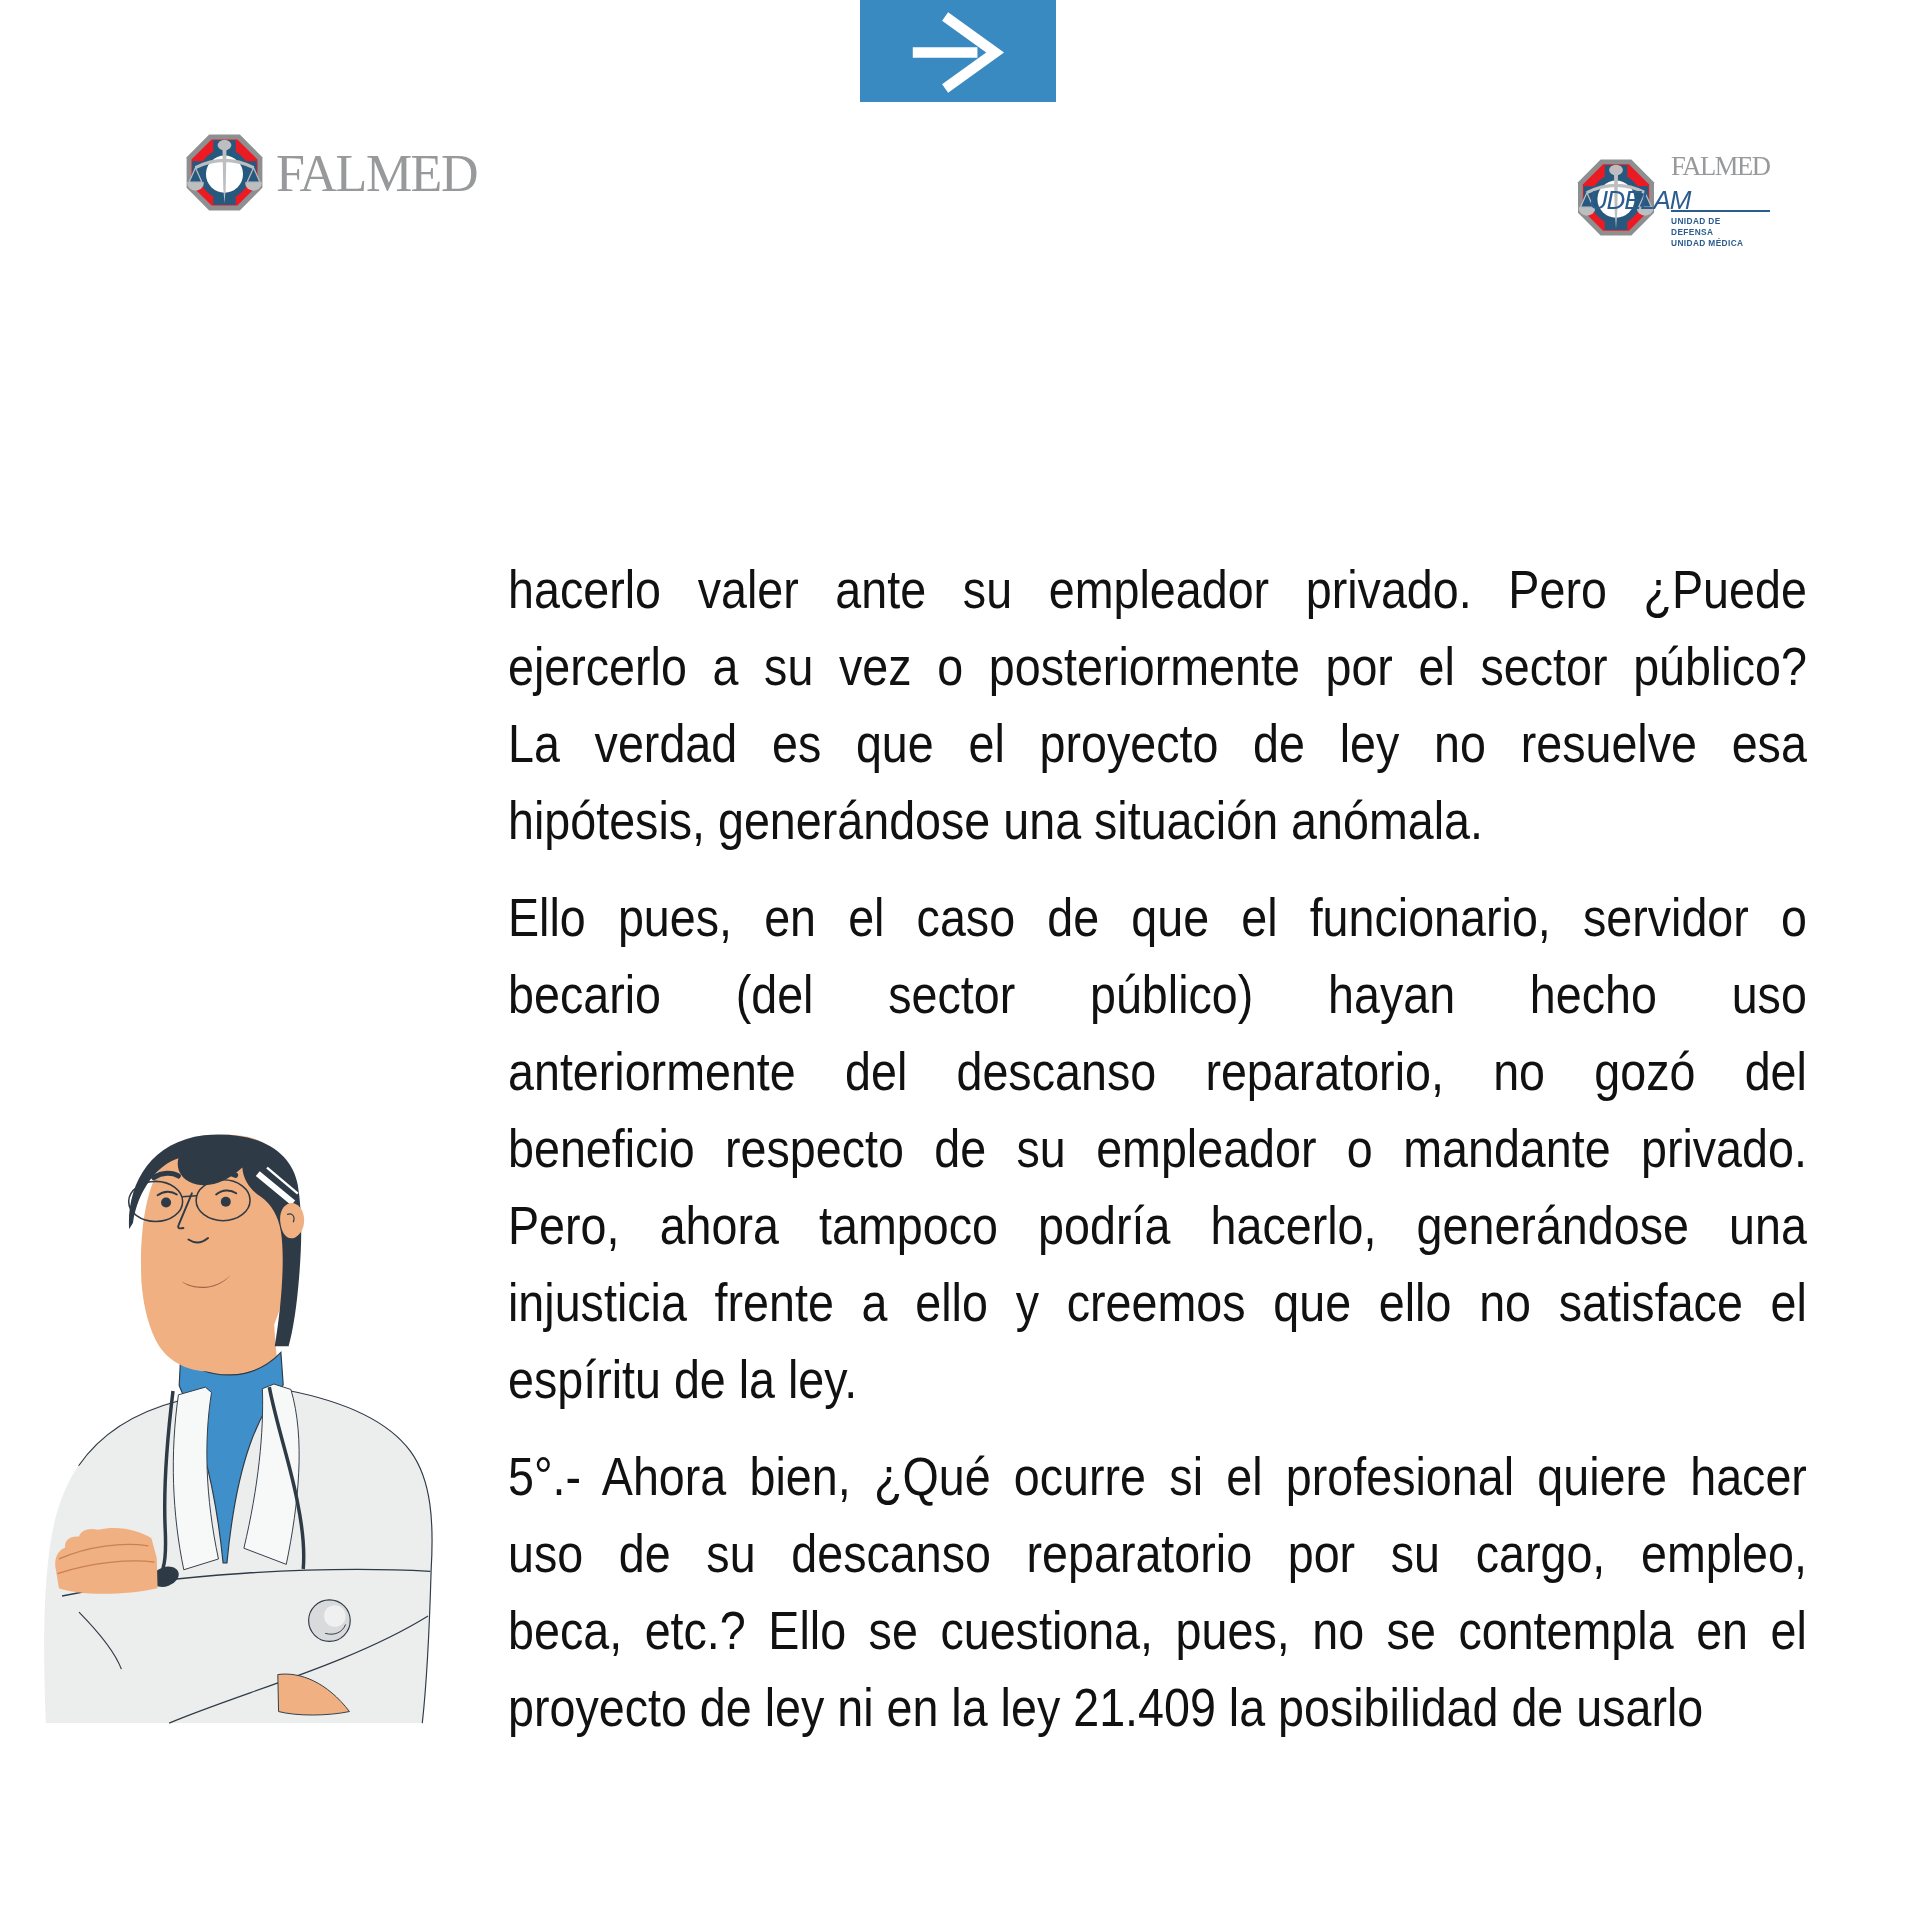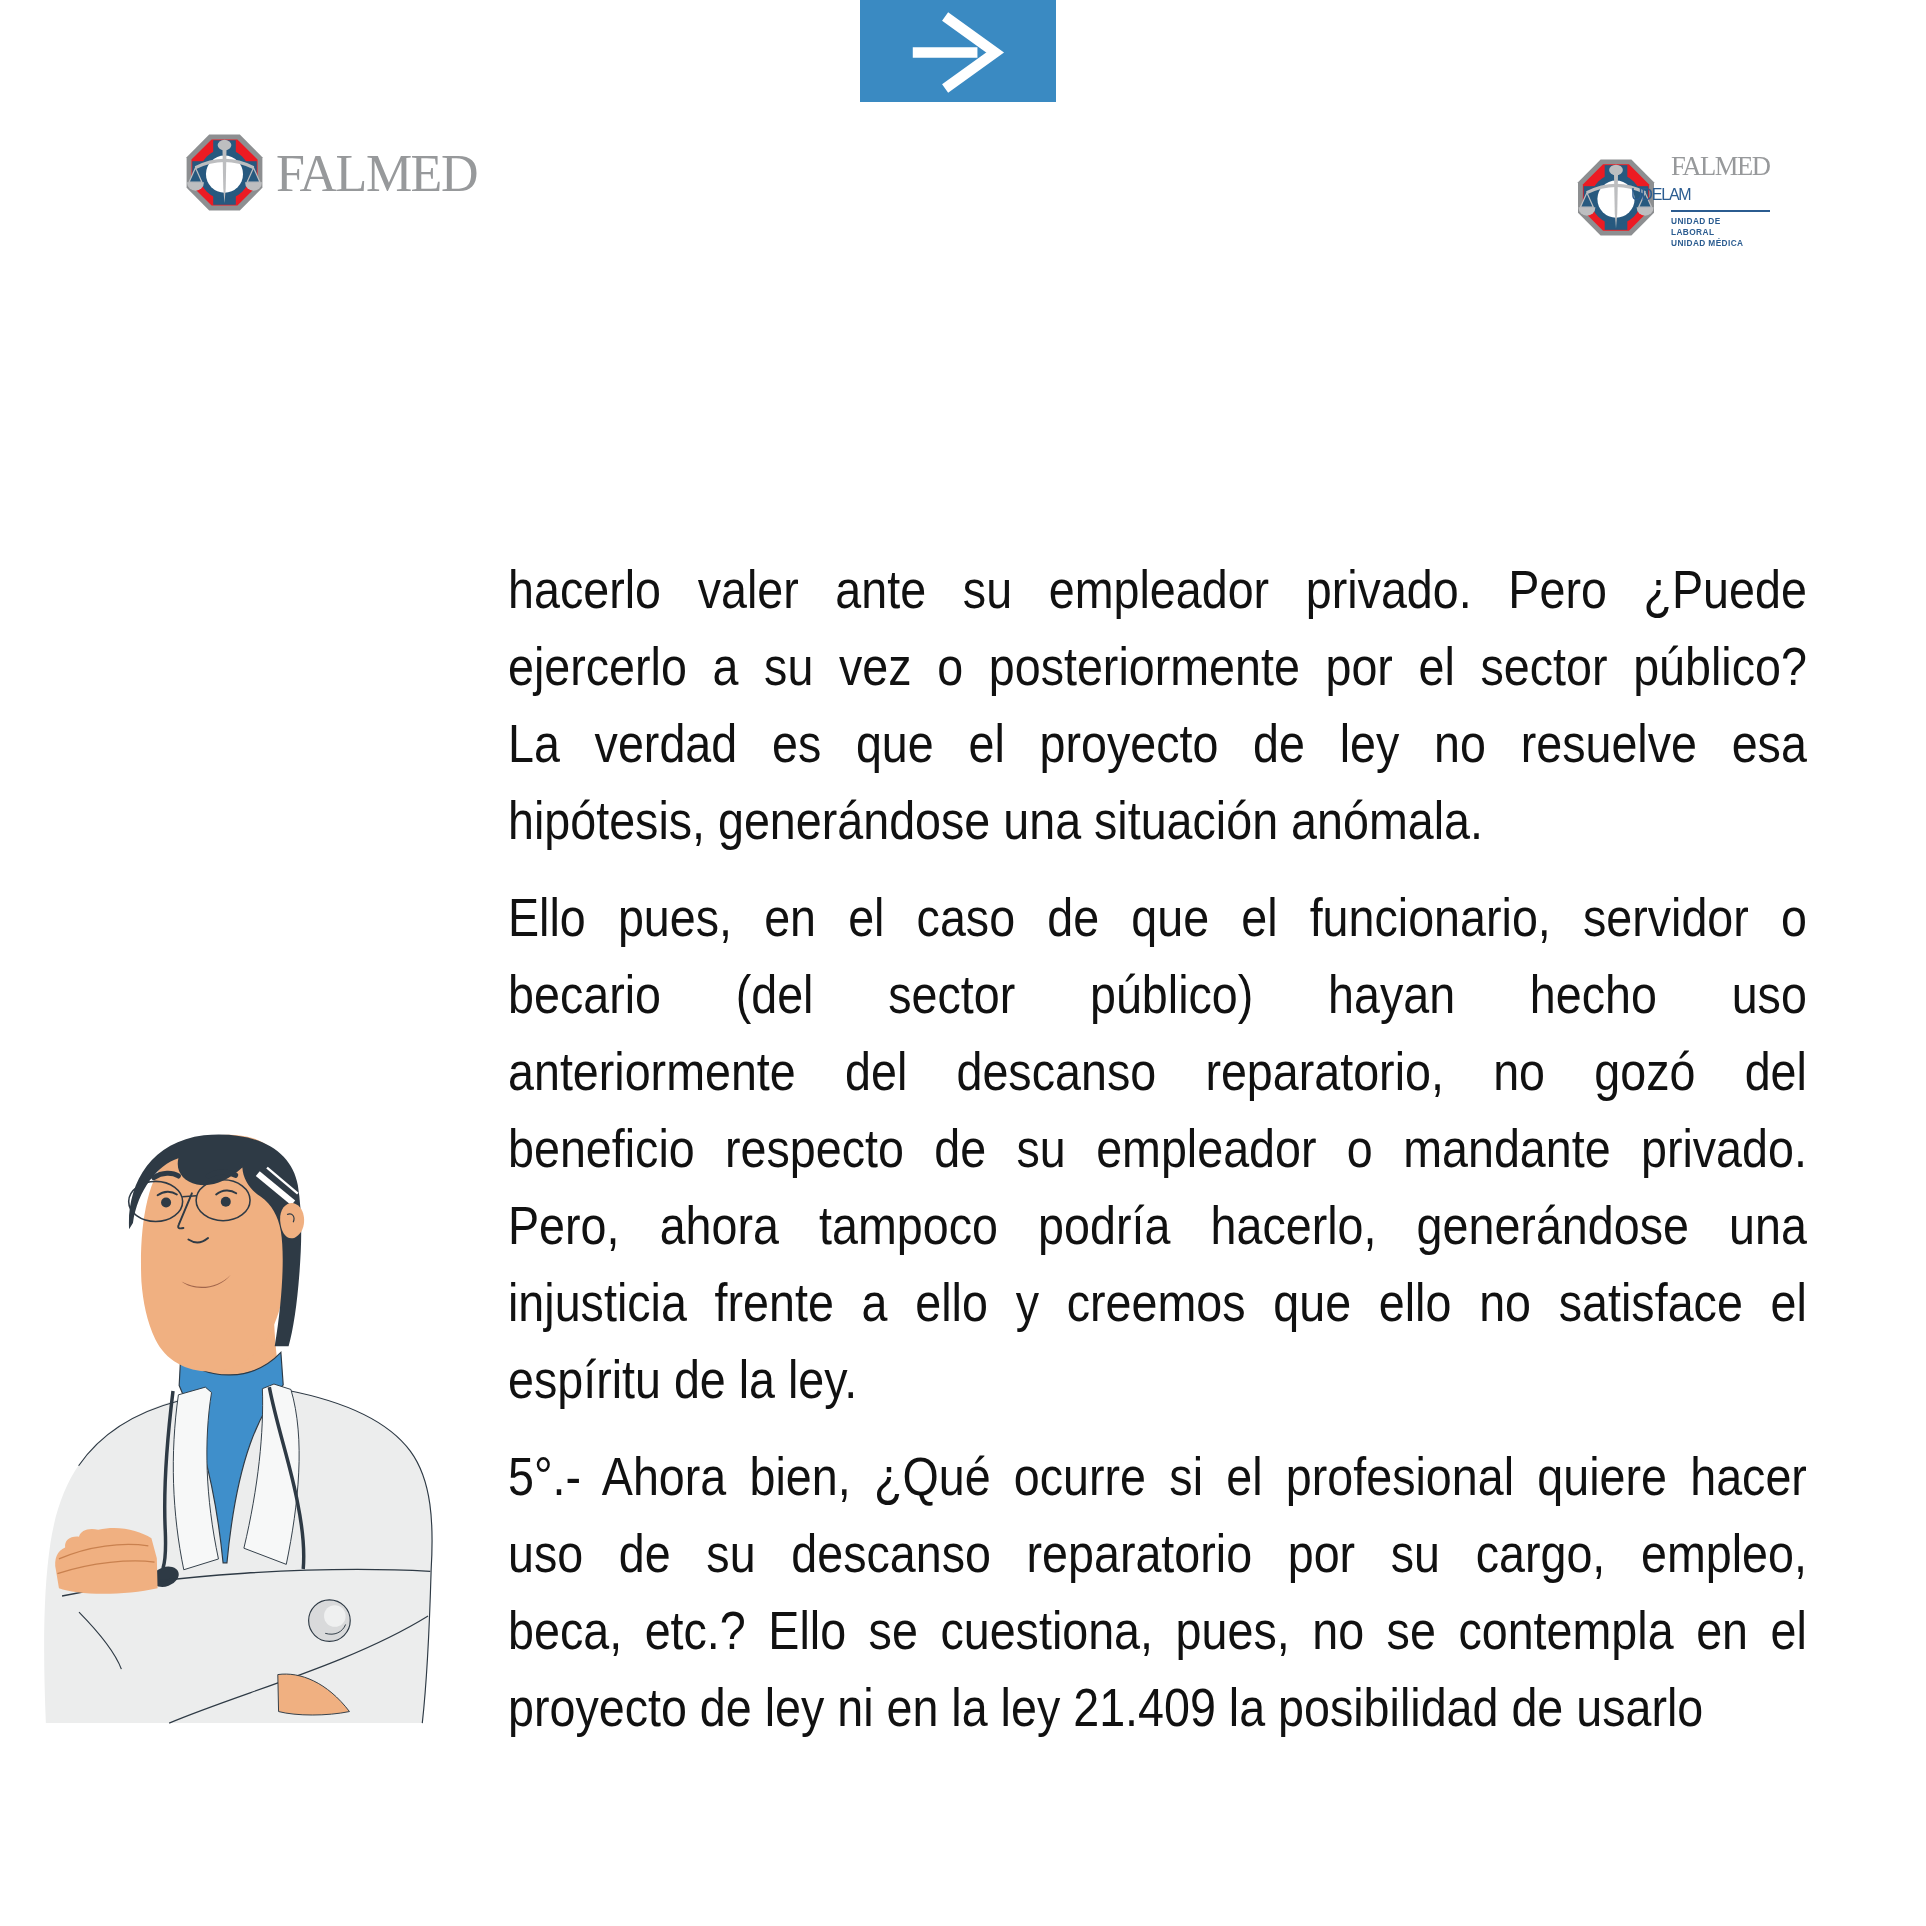--- a/index.html
+++ b/index.html
@@ -21,23 +21,23 @@
   .mark-left{position:absolute;left:184px;top:132px;width:81px;height:81px;}
   .brand-falmed-left{position:absolute;left:276px;top:148px;line-height:1;
        font-family:"Liberation Serif",serif;font-size:52px;letter-spacing:-1.5px;
        color:var(--falmed_text_gray,#97999B);white-space:nowrap;}
 
   
   .mark-right{position:absolute;left:1575px;top:157px;width:82px;height:81px;}
   .brand-falmed-right{position:absolute;left:1671px;top:153px;line-height:1;
        font-family:"Liberation Serif",serif;font-size:26.6px;letter-spacing:-1.5px;
        color:var(--falmed_text_gray,#97999B);white-space:nowrap;}
-  .brand-udelam{position:absolute;left:1631px;top:187px;line-height:1;
-       font-size:16px;letter-spacing:-1.2px;color:var(--udelam_blue,#2B5C90);
-       white-space:nowrap;}
+  .brand-udelam{position:absolute;left:1589px;top:187px;line-height:1;
+       font-size:26px;letter-spacing:-1.2px;color:var(--udelam_blue,#2B5C90);
+       white-space:nowrap;font-style:italic;}
   .udelam-rule{position:absolute;left:1671px;top:210px;width:99px;height:1.5px;
        background:var(--udelam_blue,#2B5C90);}
   .udelam-sub{position:absolute;left:1671px;top:216px;font-size:8.3px;
        line-height:11.2px;letter-spacing:0.4px;color:var(--udelam_blue,#2B5C90);
        white-space:nowrap;font-weight:bold;}
 
   
   .doc{position:absolute;left:508px;top:551px;width:1476px;
        transform:scaleX(0.88);transform-origin:0 0;
        font-size:53px;line-height:77px;color:var(--text_color,#111);}
@@ -92,21 +92,21 @@
 <div class="brand-falmed-left">FALMED</div>
 
 <svg class="mark-right" viewBox="0 0 212 209" width="82" height="81">
   <use href="#falmed-mark"></use>
 </svg>
 <div class="brand-falmed-right">FALMED</div>
 <div class="brand-udelam">UDELAM</div>
 <div class="udelam-rule"></div>
 <div class="udelam-sub">
     <div>UNIDAD DE</div>
-    <div>LABORAL</div>
+    <div>DEFENSA</div>
     <div>UNIDAD MÉDICA</div>
   </div>
 
 <div class="doc">
     <div class="para">
       <div class="line">hacerlo valer ante su empleador privado. Pero ¿Puede</div>
       <div class="line">ejercerlo a su vez o posteriormente por el sector público?</div>
       <div class="line">La verdad es que el proyecto de ley no resuelve esa</div>
       <div class="line last">hipótesis, generándose una situación anómala.</div>
     </div>

